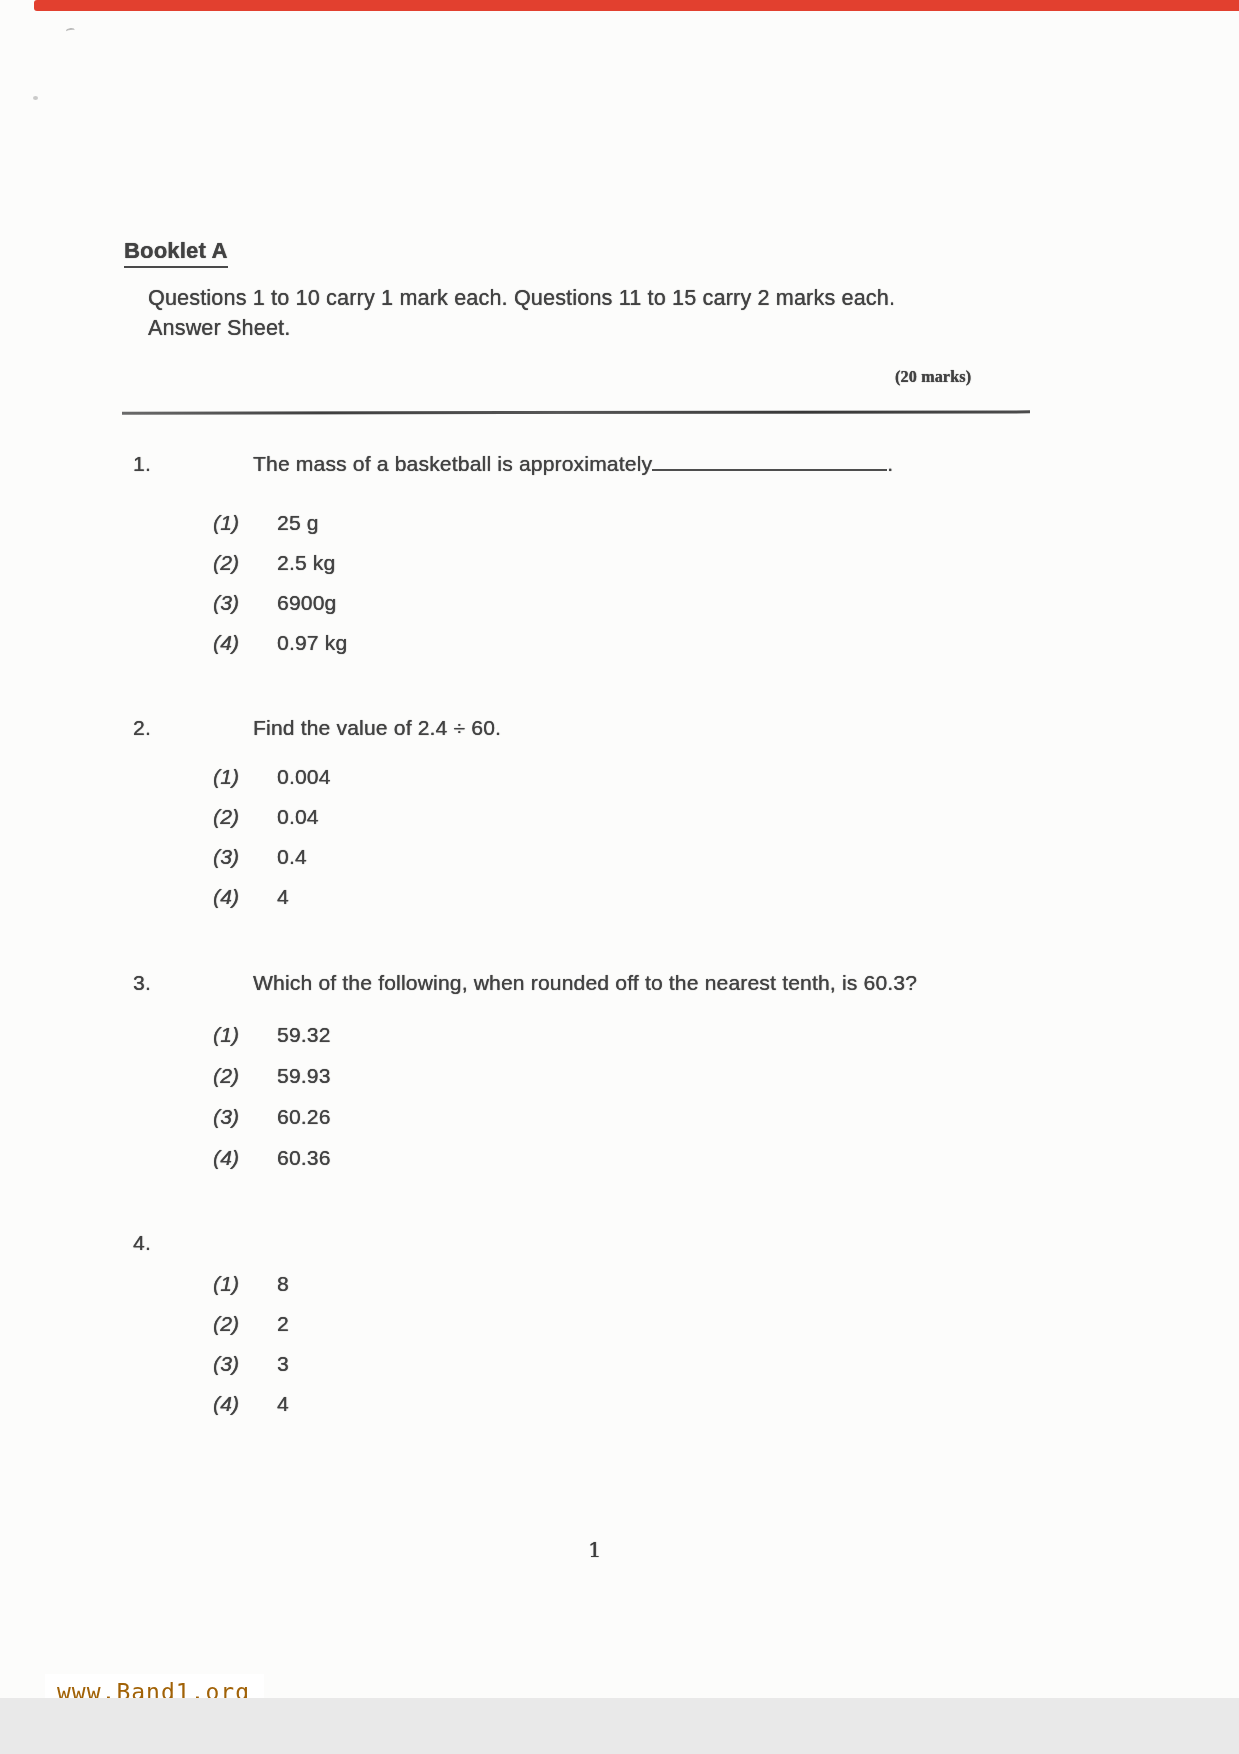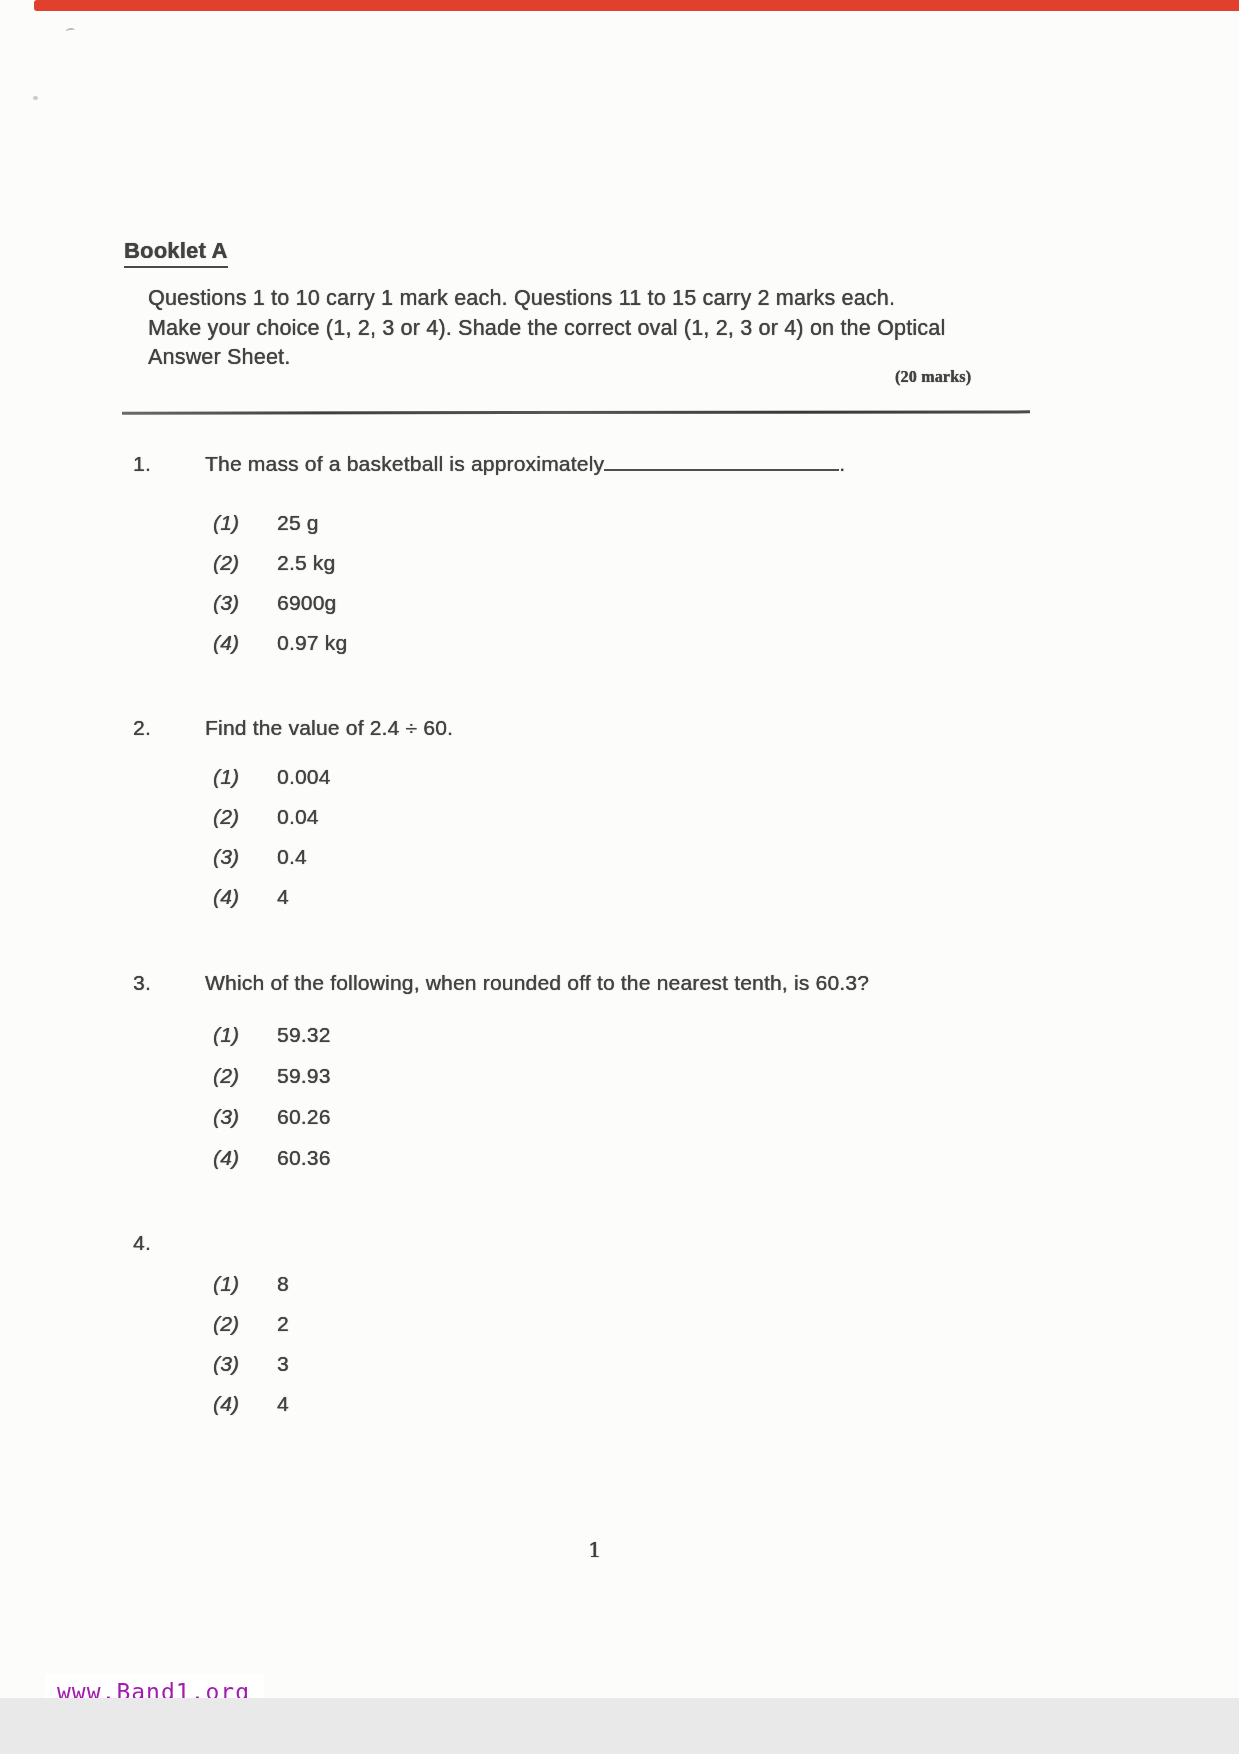--- a/index.html
+++ b/index.html
@@ -47,21 +47,21 @@
   }
   .divider{
     position:absolute;left:122px;top:411px;width:908px;height:3px;
     background:linear-gradient(90deg,#6a6a6a,#3f3f3f 22%,#575757 48%,#383838 75%,#4c4c4c);
     transform:rotate(-0.08deg);
   }
   .question{position:absolute;left:133px;width:1000px;}
   #q1{top:450px;} #q2{top:714px;} #q3{top:969px;} #q4{top:1229px;}
   .q-head{display:flex;font-size:21px;line-height:27px;}
   .q-num{width:72px;flex:0 0 72px;}
-  .q-text{white-space:nowrap;}
+  .q-text{white-space:nowrap;margin-left:48px;}
   .blank{
     display:inline-block;width:235px;height:4px;
     border-bottom:2.5px solid #4e4e4e;vertical-align:baseline;
   }
   .opts{margin-left:80px;}
   #q1 .opts{margin-top:34px;}
   #q2 .opts{margin-top:24px;}
   #q3 .opts{margin-top:27px;}
   #q4 .opts{margin-top:16px;}
   .opt{display:flex;align-items:baseline;height:40px;font-size:21px;}
@@ -69,39 +69,38 @@
   .opt-marker{width:64px;flex:0 0 64px;font-style:italic;font-size:21px;}
   .page-number{
     position:absolute;left:588px;top:1538px;
     font-family:"DejaVu Serif", serif;font-size:21px;color:#3b3b3b;
   }
   .watermark{
     position:absolute;left:45px;top:1674px;
     background:#ffffff;
     padding:5px 14px 7px 12px;
     font-family:"DejaVu Sans Mono", monospace;
-    font-size:23px;color:#a21caf;letter-spacing:1px;text-align:right;
+    font-size:23px;color:#a16207;letter-spacing:1px;text-align:right;
   }
 </style>
 </head>
 <body>
 
 <div class="page">
 
   <div class="top-bar" style="background: rgb(226, 64, 47);"></div>
   <div class="speck-a"></div>
   <div class="speck-b"></div>
 
   <div class="booklet-title ink">
     <span>Booklet A</span>
   </div>
 
   <div class="instructions ink">
     <div>Questions 1 to 10 carry 1 mark each.  Questions 11 to 15 carry 2 marks each.</div>
-    <div>Make your choice (1, 2, 3 or 4).  Shade the correct oval (1, 2, 3 or 4) on the Optical</div>
     <div>Answer Sheet.</div>
   </div>
   <div class="marks ink">(20 marks)</div>
 
   <div class="divider"></div>
 
   <div class="question" id="q1">
     <div class="q-head ink">
       <div class="q-num">1.</div>
       <div class="q-text"><span>The mass of a basketball is approximately</span><span class="blank"></span><span>.</span></div>

